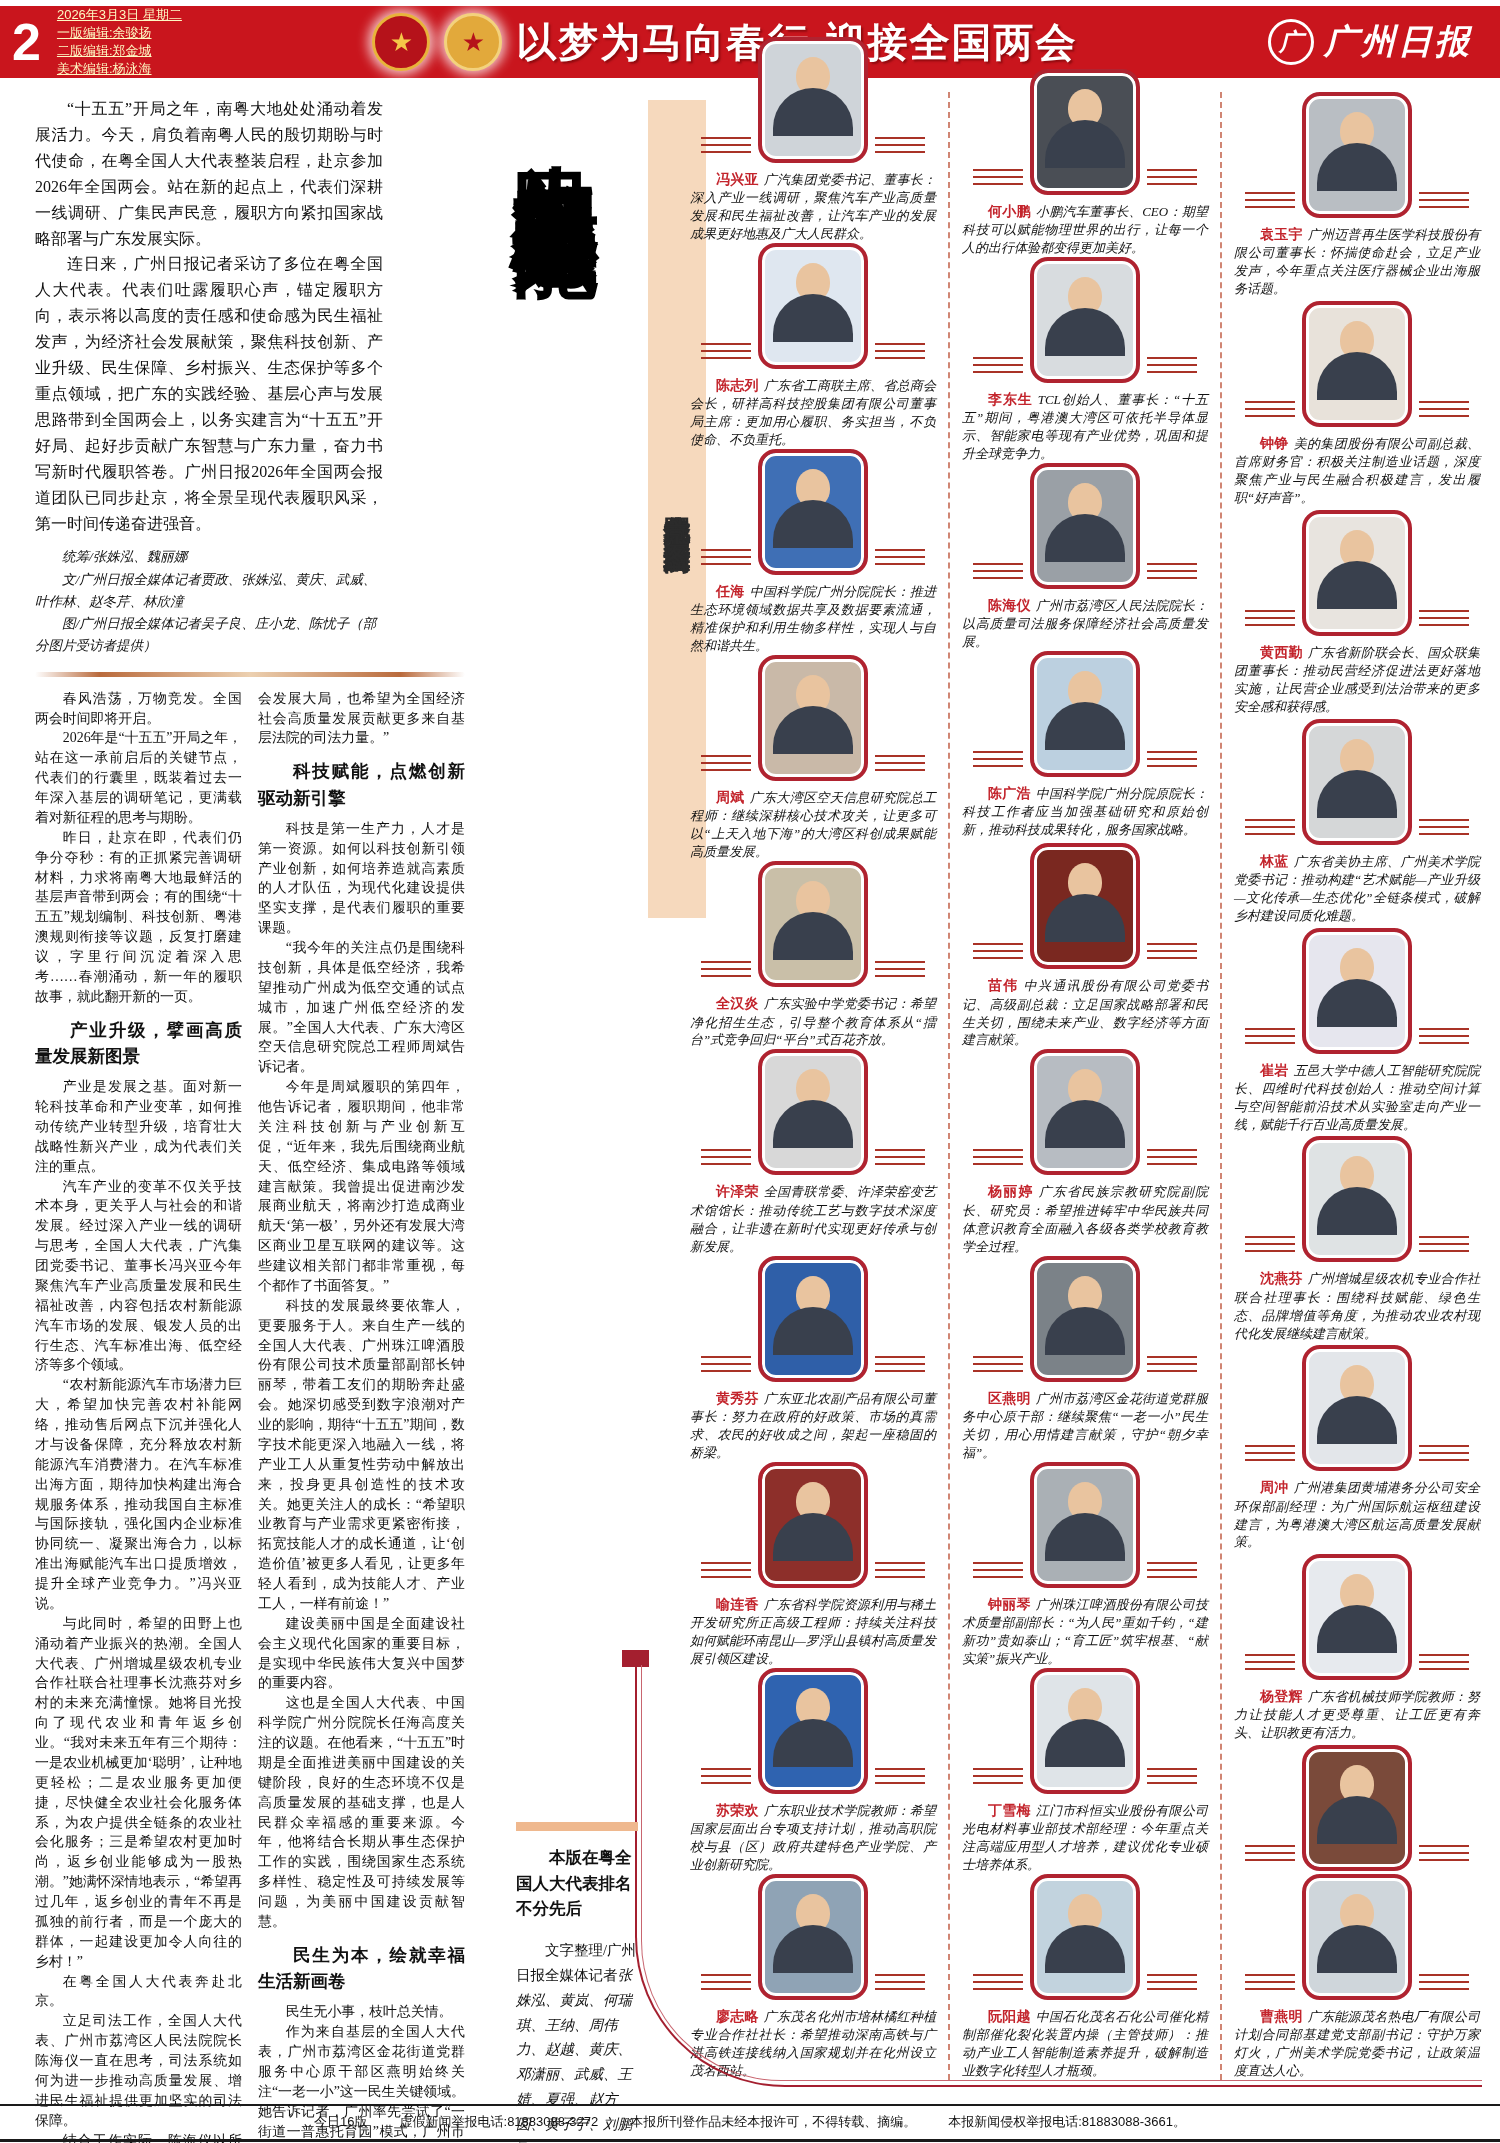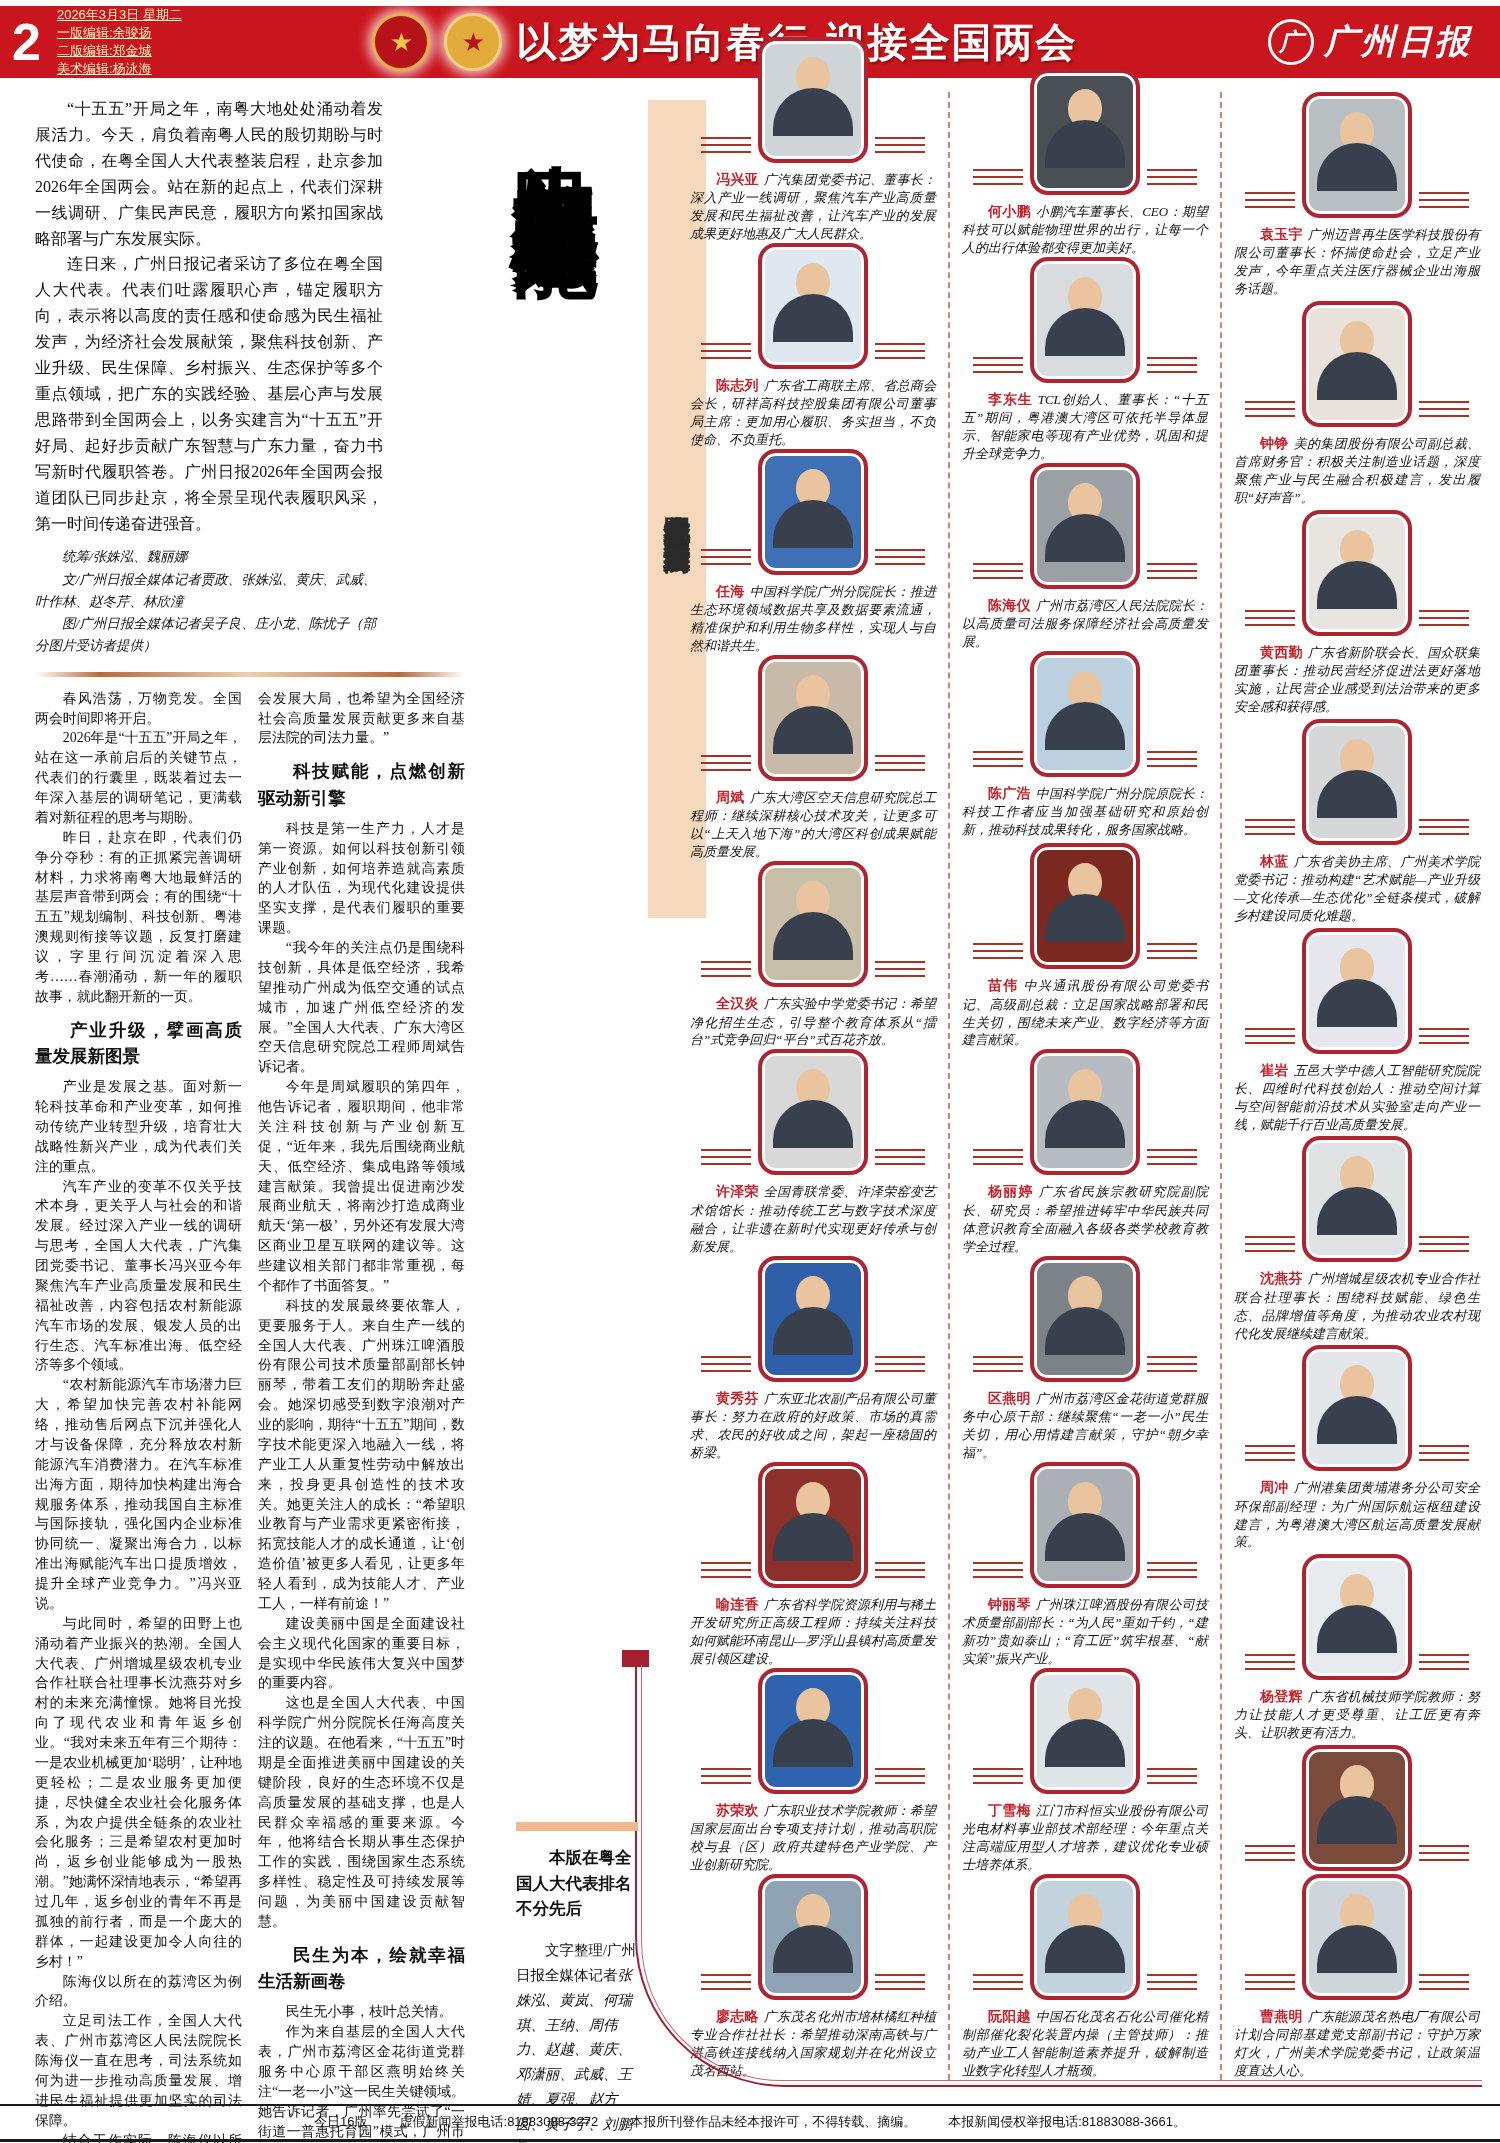--- a/index.html
+++ b/index.html
@@ -121,21 +121,21 @@
     <div class="divider"></div>
     <div class="body-cols" id="body">
         <p>春风浩荡，万物竞发。全国两会时间即将开启。</p>
         <p>2026年是“十五五”开局之年，站在这一承前启后的关键节点，代表们的行囊里，既装着过去一年深入基层的调研笔记，更满载着对新征程的思考与期盼。</p>
         <p>昨日，赴京在即，代表们仍争分夺秒：有的正抓紧完善调研材料，力求将南粤大地最鲜活的基层声音带到两会；有的围绕“十五五”规划编制、科技创新、粤港澳规则衔接等议题，反复打磨建议，字里行间沉淀着深入思考……春潮涌动，新一年的履职故事，就此翻开新的一页。</p>
         <h3>产业升级，擘画高质量发展新图景</h3>
         <p>产业是发展之基。面对新一轮科技革命和产业变革，如何推动传统产业转型升级，培育壮大战略性新兴产业，成为代表们关注的重点。</p>
         <p>汽车产业的变革不仅关乎技术本身，更关乎人与社会的和谐发展。经过深入产业一线的调研与思考，全国人大代表，广汽集团党委书记、董事长冯兴亚今年聚焦汽车产业高质量发展和民生福祉改善，内容包括农村新能源汽车市场的发展、银发人员的出行生态、汽车标准出海、低空经济等多个领域。</p>
         <p>“农村新能源汽车市场潜力巨大，希望加快完善农村补能网络，推动售后网点下沉并强化人才与设备保障，充分释放农村新能源汽车消费潜力。在汽车标准出海方面，期待加快构建出海合规服务体系，推动我国自主标准与国际接轨，强化国内企业标准协同统一、凝聚出海合力，以标准出海赋能汽车出口提质增效，提升全球产业竞争力。”冯兴亚说。</p>
         <p>与此同时，希望的田野上也涌动着产业振兴的热潮。全国人大代表、广州增城星级农机专业合作社联合社理事长沈燕芬对乡村的未来充满憧憬。她将目光投向了现代农业和青年返乡创业。“我对未来五年有三个期待：一是农业机械更加‘聪明’，让种地更轻松；二是农业服务更加便捷，尽快健全农业社会化服务体系，为农户提供全链条的农业社会化服务；三是希望农村更加时尚，返乡创业能够成为一股热潮。”她满怀深情地表示，“希望再过几年，返乡创业的青年不再是孤独的前行者，而是一个庞大的群体，一起建设更加令人向往的乡村！”</p>
-        <p>陈海仪以所在的荔湾区为例介绍。</p>
+        <p>在粤全国人大代表奔赴北京。</p>
         <p>立足司法工作，全国人大代表、广州市荔湾区人民法院院长陈海仪一直在思考，司法系统如何为进一步推动高质量发展、增进民生福祉提供更加坚实的司法保障。</p>
         <p>结合工作实际，陈海仪以所在的荔湾区为例介绍：“荔湾区人民法院立足区域发展实际，创新打造了‘荔市兴商，法护远航’司法品牌。通过提供精准有力的司法服务，积极护航专业市场实现高质量发展，既服务好广州经济社会发展大局，也希望为全国经济社会高质量发展贡献更多来自基层法院的司法力量。”</p>
         <h3>科技赋能，点燃创新驱动新引擎</h3>
         <p>科技是第一生产力，人才是第一资源。如何以科技创新引领产业创新，如何培养造就高素质的人才队伍，为现代化建设提供坚实支撑，是代表们履职的重要课题。</p>
         <p>“我今年的关注点仍是围绕科技创新，具体是低空经济，我希望推动广州成为低空交通的试点城市，加速广州低空经济的发展。”全国人大代表、广东大湾区空天信息研究院总工程师周斌告诉记者。</p>
         <p>今年是周斌履职的第四年，他告诉记者，履职期间，他非常关注科技创新与产业创新互促，“近年来，我先后围绕商业航天、低空经济、集成电路等领域建言献策。我曾提出促进南沙发展商业航天，将南沙打造成商业航天‘第一极’，另外还有发展大湾区商业卫星互联网的建议等。这些建议相关部门都非常重视，每个都作了书面答复。”</p>
         <p>科技的发展最终要依靠人，更要服务于人。来自生产一线的全国人大代表、广州珠江啤酒股份有限公司技术质量部副部长钟丽琴，带着工友们的期盼奔赴盛会。她深切感受到数字浪潮对产业的影响，期待“十五五”期间，数字技术能更深入地融入一线，将产业工人从重复性劳动中解放出来，投身更具创造性的技术攻关。她更关注人的成长：“希望职业教育与产业需求更紧密衔接，拓宽技能人才的成长通道，让‘创造价值’被更多人看见，让更多年轻人看到，成为技能人才、产业工人，一样有前途！”</p>
         <p>建设美丽中国是全面建设社会主义现代化国家的重要目标，是实现中华民族伟大复兴中国梦的重要内容。</p>
         <p>这也是全国人大代表、中国科学院广州分院院长任海高度关注的议题。在他看来，“十五五”时期是全面推进美丽中国建设的关键阶段，良好的生态环境不仅是高质量发展的基础支撑，也是人民群众幸福感的重要来源。今年，他将结合长期从事生态保护工作的实践，围绕国家生态系统多样性、稳定性及可持续发展等问题，为美丽中国建设贡献智慧。</p>
         <h3>民生为本，绘就幸福生活新画卷</h3>

